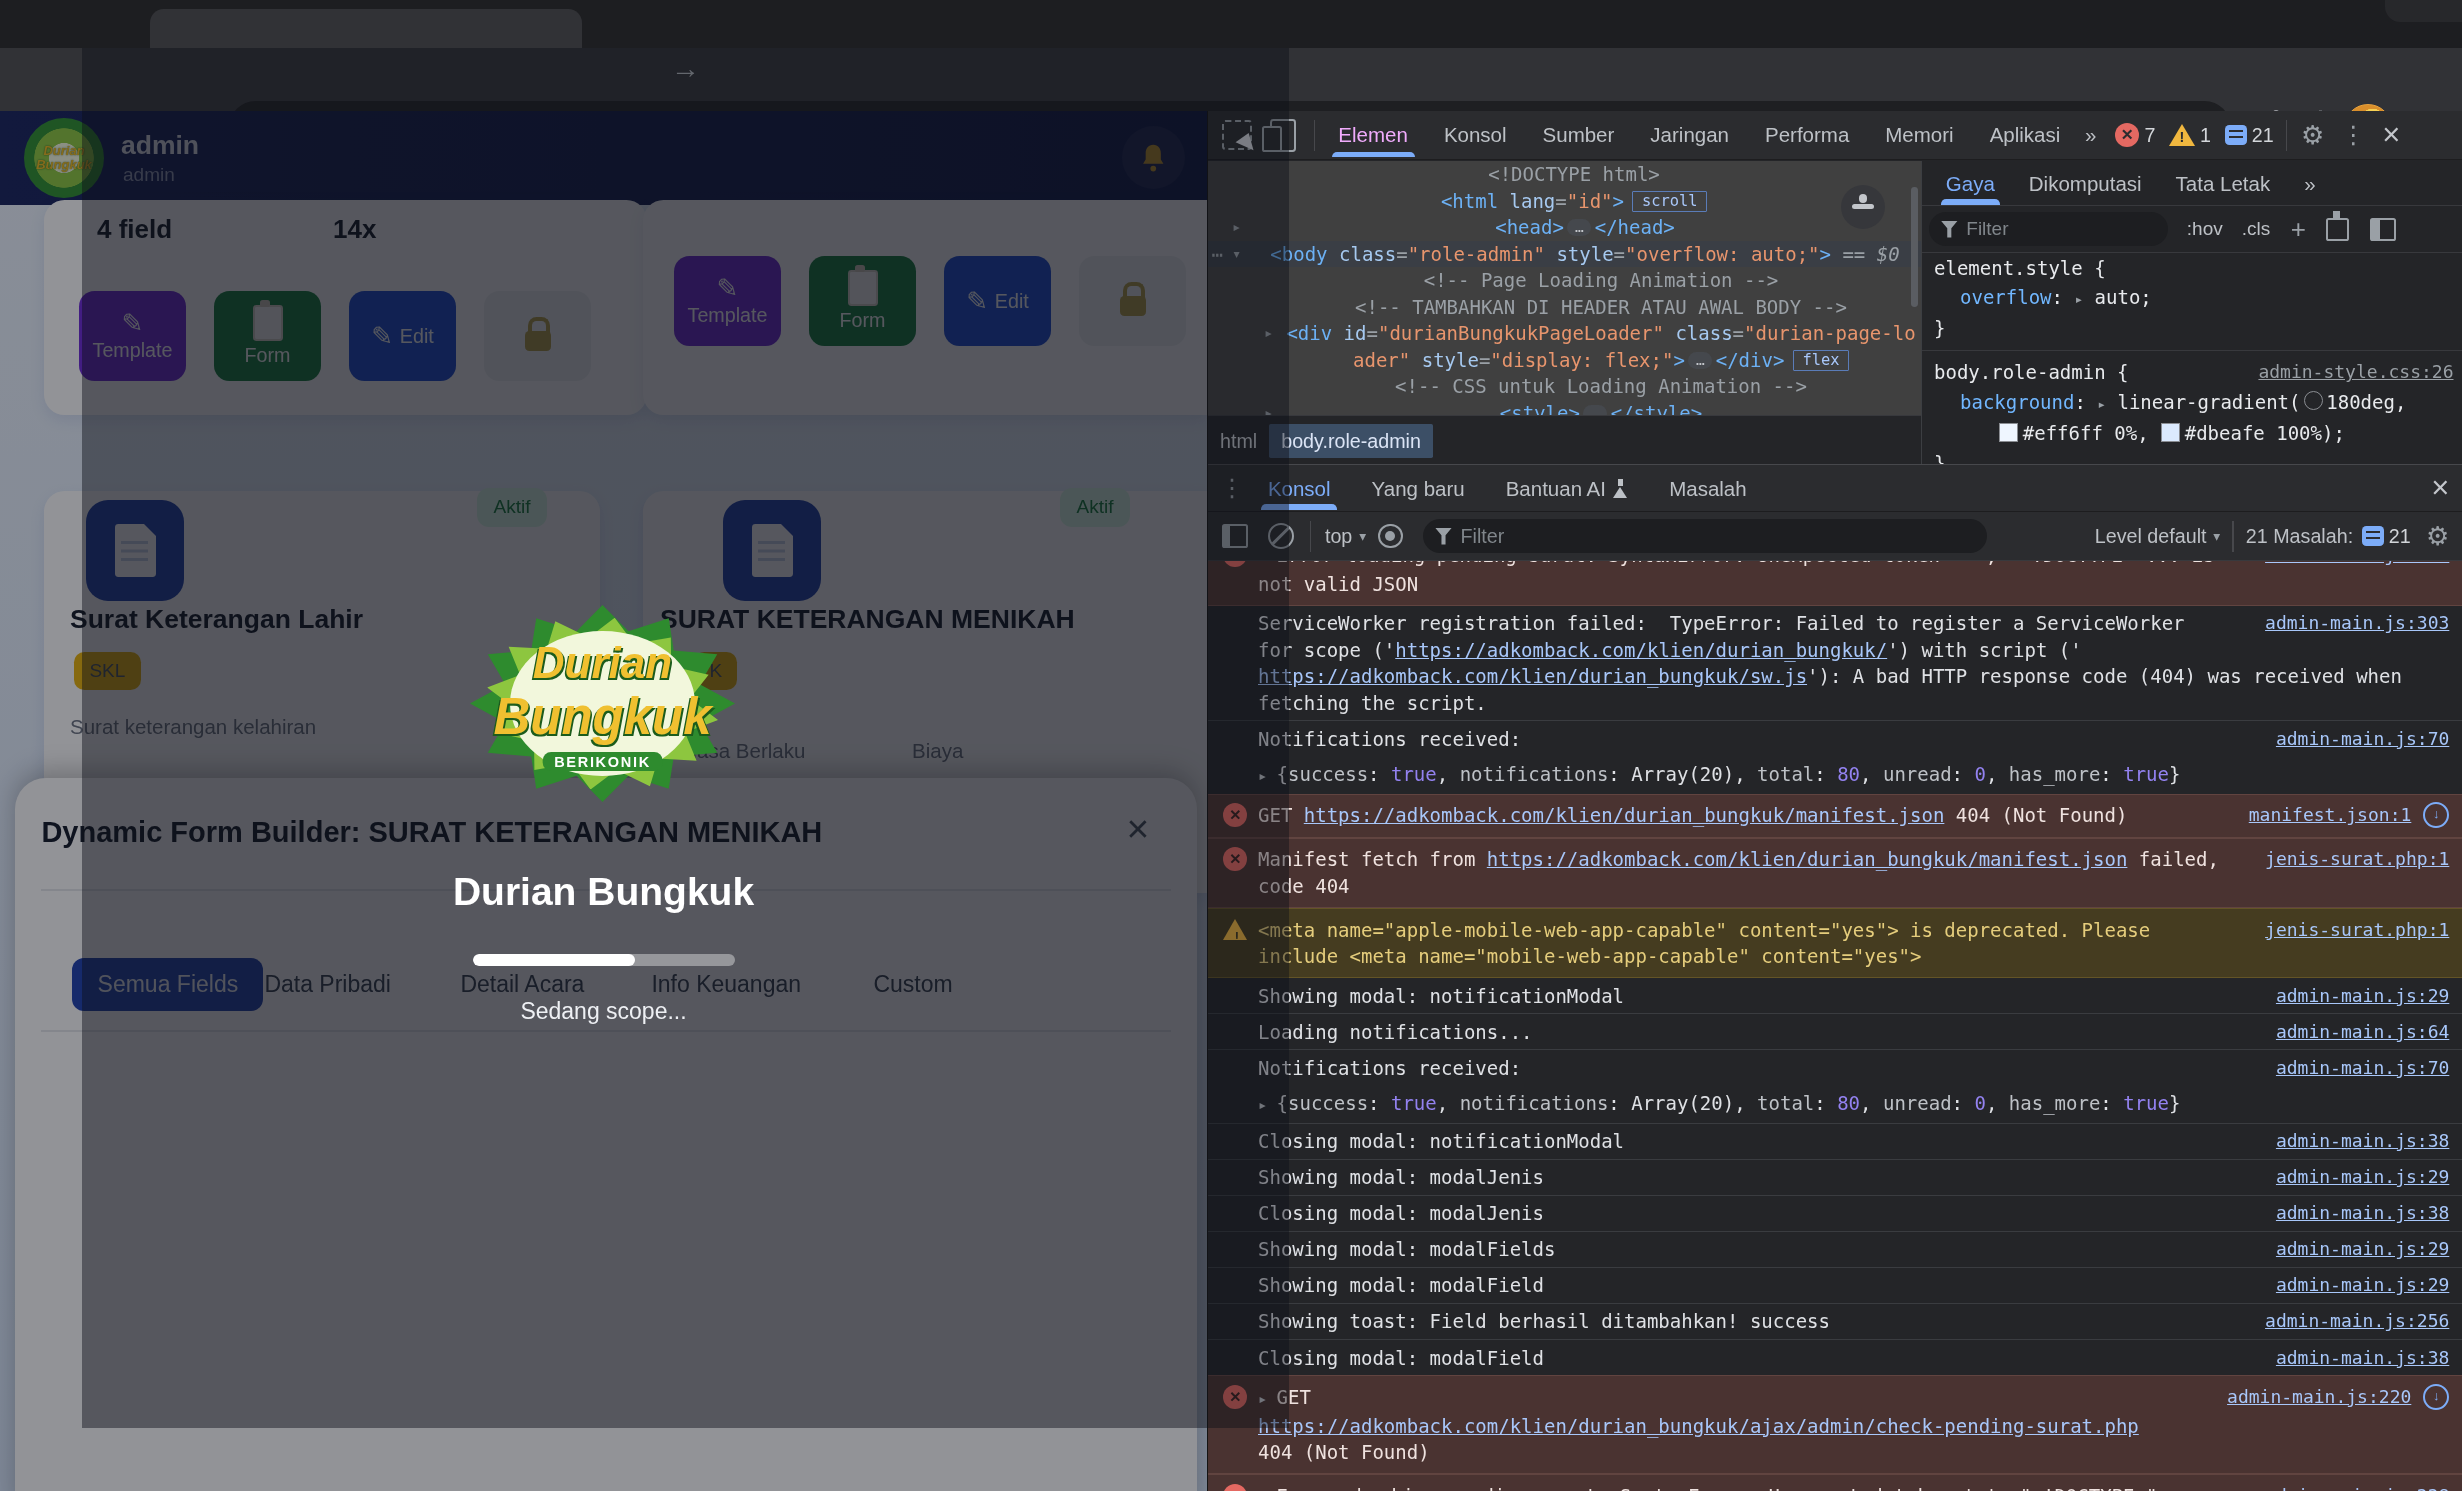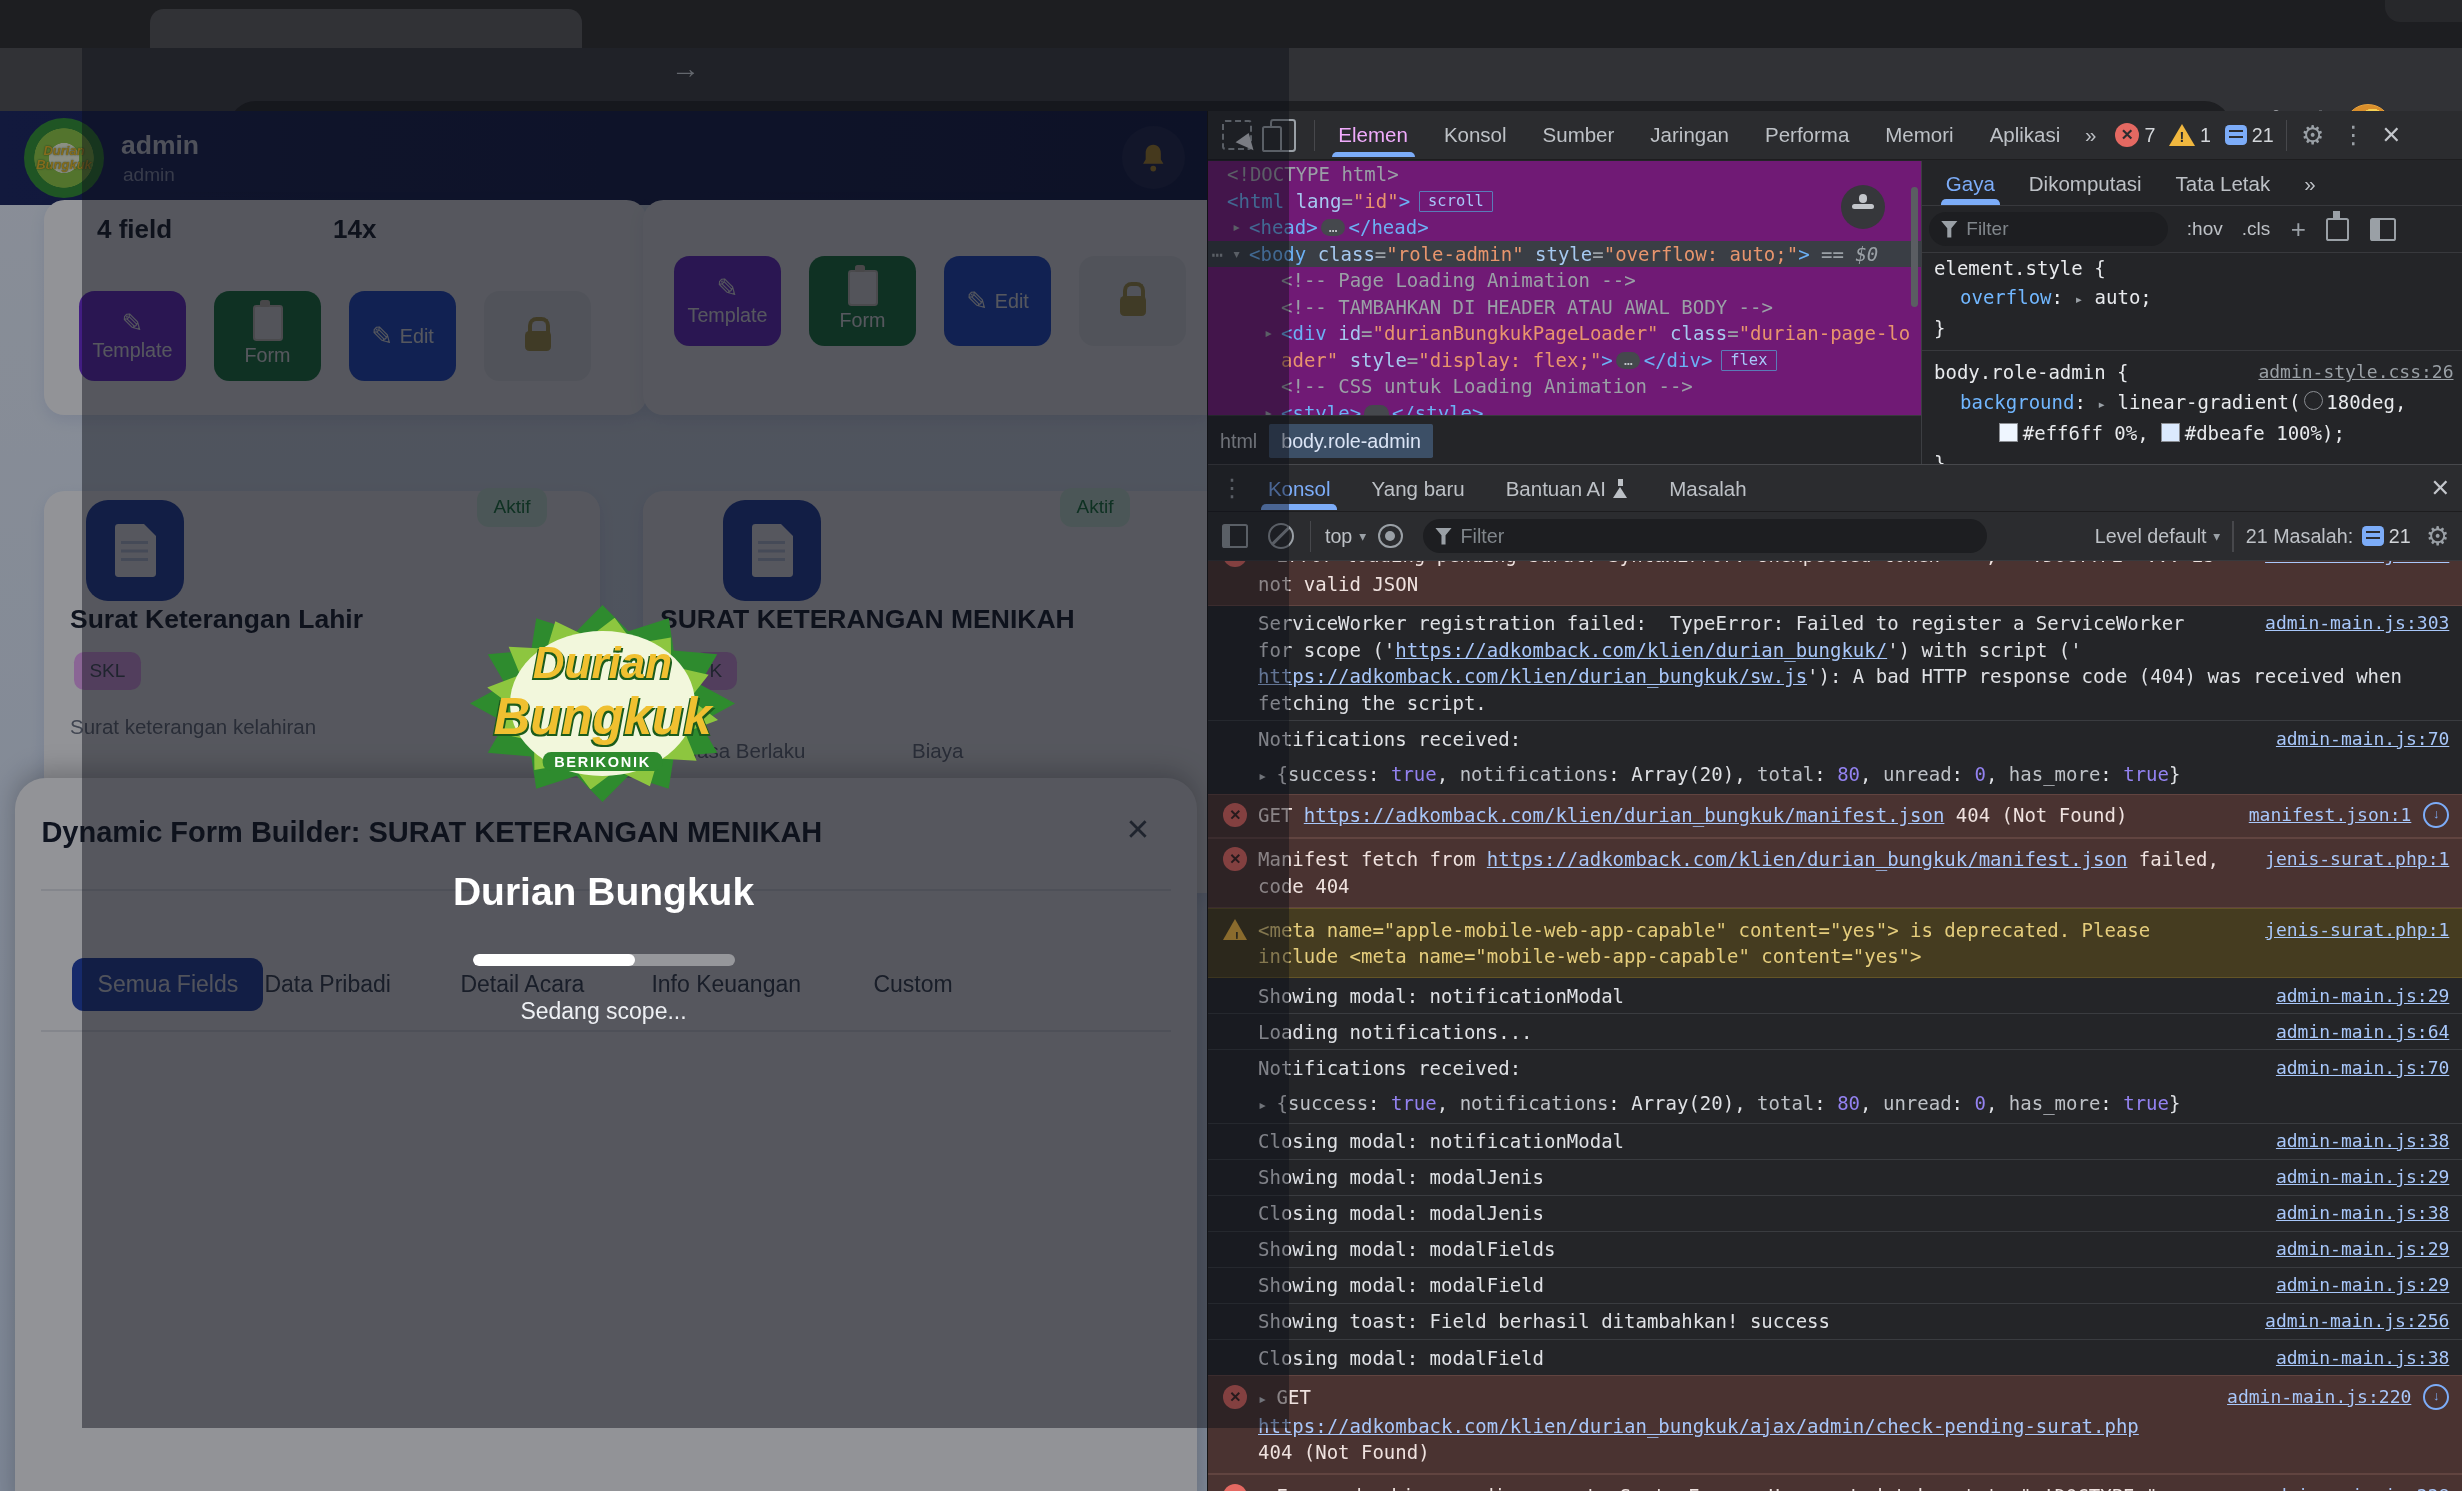--- a/index.html
+++ b/index.html
@@ -51,21 +51,21 @@
   .clip-ic:before{content:"";position:absolute;left:5.1px;top:-6.8px;width:10.3px;height:6.8px;background:#cfcabc;border-radius:2.6px;}
   .lock-ic{width:26px;height:20.5px;background:#b7a348;border-radius:4.3px;position:relative;margin-top:10.3px;}
   .lock-ic:before{content:"";position:absolute;left:3.4px;top:-13.7px;width:13.7px;height:13.7px;border:4.3px solid #b7a348;border-bottom:none;border-radius:8.5px 8.5px 0 0;}
   .badge-aktif{position:absolute;width:70px;height:39px;border-radius:12px;background:#dcfce7;color:#15803d;
     font-size:19px;display:flex;align-items:center;justify-content:center;}
   .icontile{position:absolute;width:98px;height:101px;border-radius:22px;background:#1e40af;display:flex;align-items:center;justify-content:center;}
   .doc-ic{width:41px;height:53px;background:#fff;border-radius:3.4px;position:relative;}
   .doc-ic:before{content:"";position:absolute;right:0;top:0;border-left:12px solid transparent;border-top:12px solid #1e40af;}
   .doc-ic:after{content:"";position:absolute;left:6.8px;top:17px;width:27px;height:3.4px;background:#c9d2e8;box-shadow:0 8.5px 0 #c9d2e8,0 17px 0 #c9d2e8;}
   .surat-title{position:absolute;font-size:26.5px;font-weight:bold;color:#111827;}
-  .code-pill{position:absolute;height:38px;border-radius:10.3px;background:#f0abfc;color:#4b5563;font-size:19px;display:flex;align-items:center;justify-content:center;padding:0 15.4px;}
+  .code-pill{position:absolute;height:38px;border-radius:10.3px;background:#eab308;color:#4b5563;font-size:19px;display:flex;align-items:center;justify-content:center;padding:0 15.4px;}
   .surat-desc{position:absolute;font-size:20.5px;color:#6b7280;}
   .meta-label{position:absolute;font-size:20.5px;color:#6b7280;}
   
   .modal{position:absolute;left:15.4px;top:667px;width:1182px;height:735px;background:#ffffff;border-radius:31px 31px 0 0;box-shadow:0 -6.8px 26px rgba(0,0,0,.25);}
   .modal-title{position:absolute;left:26px;top:38px;font-size:29px;font-weight:bold;color:#111827;}
   .modal-x{position:absolute;left:1111px;top:29px;font-size:39px;color:#4b5563;}
   .m-div{position:absolute;left:26px;width:1130px;height:1.7px;background:#e5e7eb;}
   .mtab-pill{position:absolute;left:57px;top:180px;width:191px;height:53px;border-radius:12px;background:#1e40af;color:#eef1f8;
     font-size:23px;display:flex;align-items:center;justify-content:center;}
   .mtab{position:absolute;top:193px;font-size:23px;color:#374151;}
@@ -99,22 +99,22 @@
   .badge-err{width:24px;height:24px;border-radius:50%;background:#e46962;color:#2b2c2f;font-size:15.4px;font-weight:bold;text-align:center;line-height:24px;margin:0 5.1px 0 12px;}
   .badge-warn{width:0;height:0;border-left:13px solid transparent;border-right:13px solid transparent;border-bottom:22px solid #f0b73f;position:relative;margin:0 5.1px 0 13.7px;}
   .badge-warn i{position:absolute;left:-2.6px;top:5.1px;font-style:normal;font-size:14.5px;font-weight:bold;color:#2b2c2f;}
   .badge-msg{width:22px;height:20.5px;border-radius:4.3px;background:#7cacf8;position:relative;margin:0 5.1px 0 13.7px;}
   .badge-msg:after{content:"";position:absolute;left:4.3px;top:5.1px;width:13.7px;height:2.6px;background:#2b2c2f;box-shadow:0 6px 0 #2b2c2f;}
   .cnt{font-size:19.7px;color:#d3d6da;}
   .gear{font-size:26px;color:#9aa0a6;margin:0 8.5px;}
   .dots3{font-size:24px;color:#9aa0a6;margin:0 8.5px;}
   .xclose{font-size:31px;color:#c3c6cb;margin:0 13.7px 0 8.5px;line-height:26px;}
   
-  .dt-elements{position:absolute;left:0;top:50px;width:713px;height:254px;overflow:hidden;background:#701a75;
-    font-family:"DejaVu Sans Mono",monospace;font-size:19px;color:#d5d7db;}
+  .dt-elements{position:absolute;left:0;top:50px;width:713px;height:254px;overflow:hidden;background:#404040;
+    font-family:"DejaVu Sans Mono",monospace;font-size:19px;color:#d5d7db;text-align:center;}
   .eline{position:relative;height:26.5px;line-height:26.5px;white-space:nowrap;}
   .eline.sel{background:#3a3e45;}
   .etri{position:absolute;color:#9aa0a6;font-size:15.4px;}
   .edots{position:absolute;left:3.4px;color:#9aa0a6;}
   .seg-t{color:#6cb1f5;} .seg-a{color:#a6c9f0;} .seg-s{color:#e8956d;}
   .seg-g{color:#9aa0a6;} .seg-c{color:#9aa0a6;} .seg-gi{color:#9aa0a6;font-style:italic;}
   .epill{display:inline-block;background:#45484d;color:#c3c6cb;border-radius:8.5px;font-size:14.5px;line-height:17px;padding:0 7.7px;margin:0 3.4px;vertical-align:1.7px;}
   .ebadge{display:inline-block;border:1.7px solid #5a7cb8;color:#a8c7fa;border-radius:1px;font-size:15.4px;line-height:19px;padding:0 8.5px;margin-left:8.5px;vertical-align:1.7px;}
   .a11y{position:absolute;left:633px;top:24px;width:44px;height:44px;border-radius:50%;background:#36373b;display:flex;align-items:center;justify-content:center;}
   .escroll{position:absolute;left:703px;top:26px;width:6.8px;height:120px;border-radius:3.4px;background:#5a5d62;}

